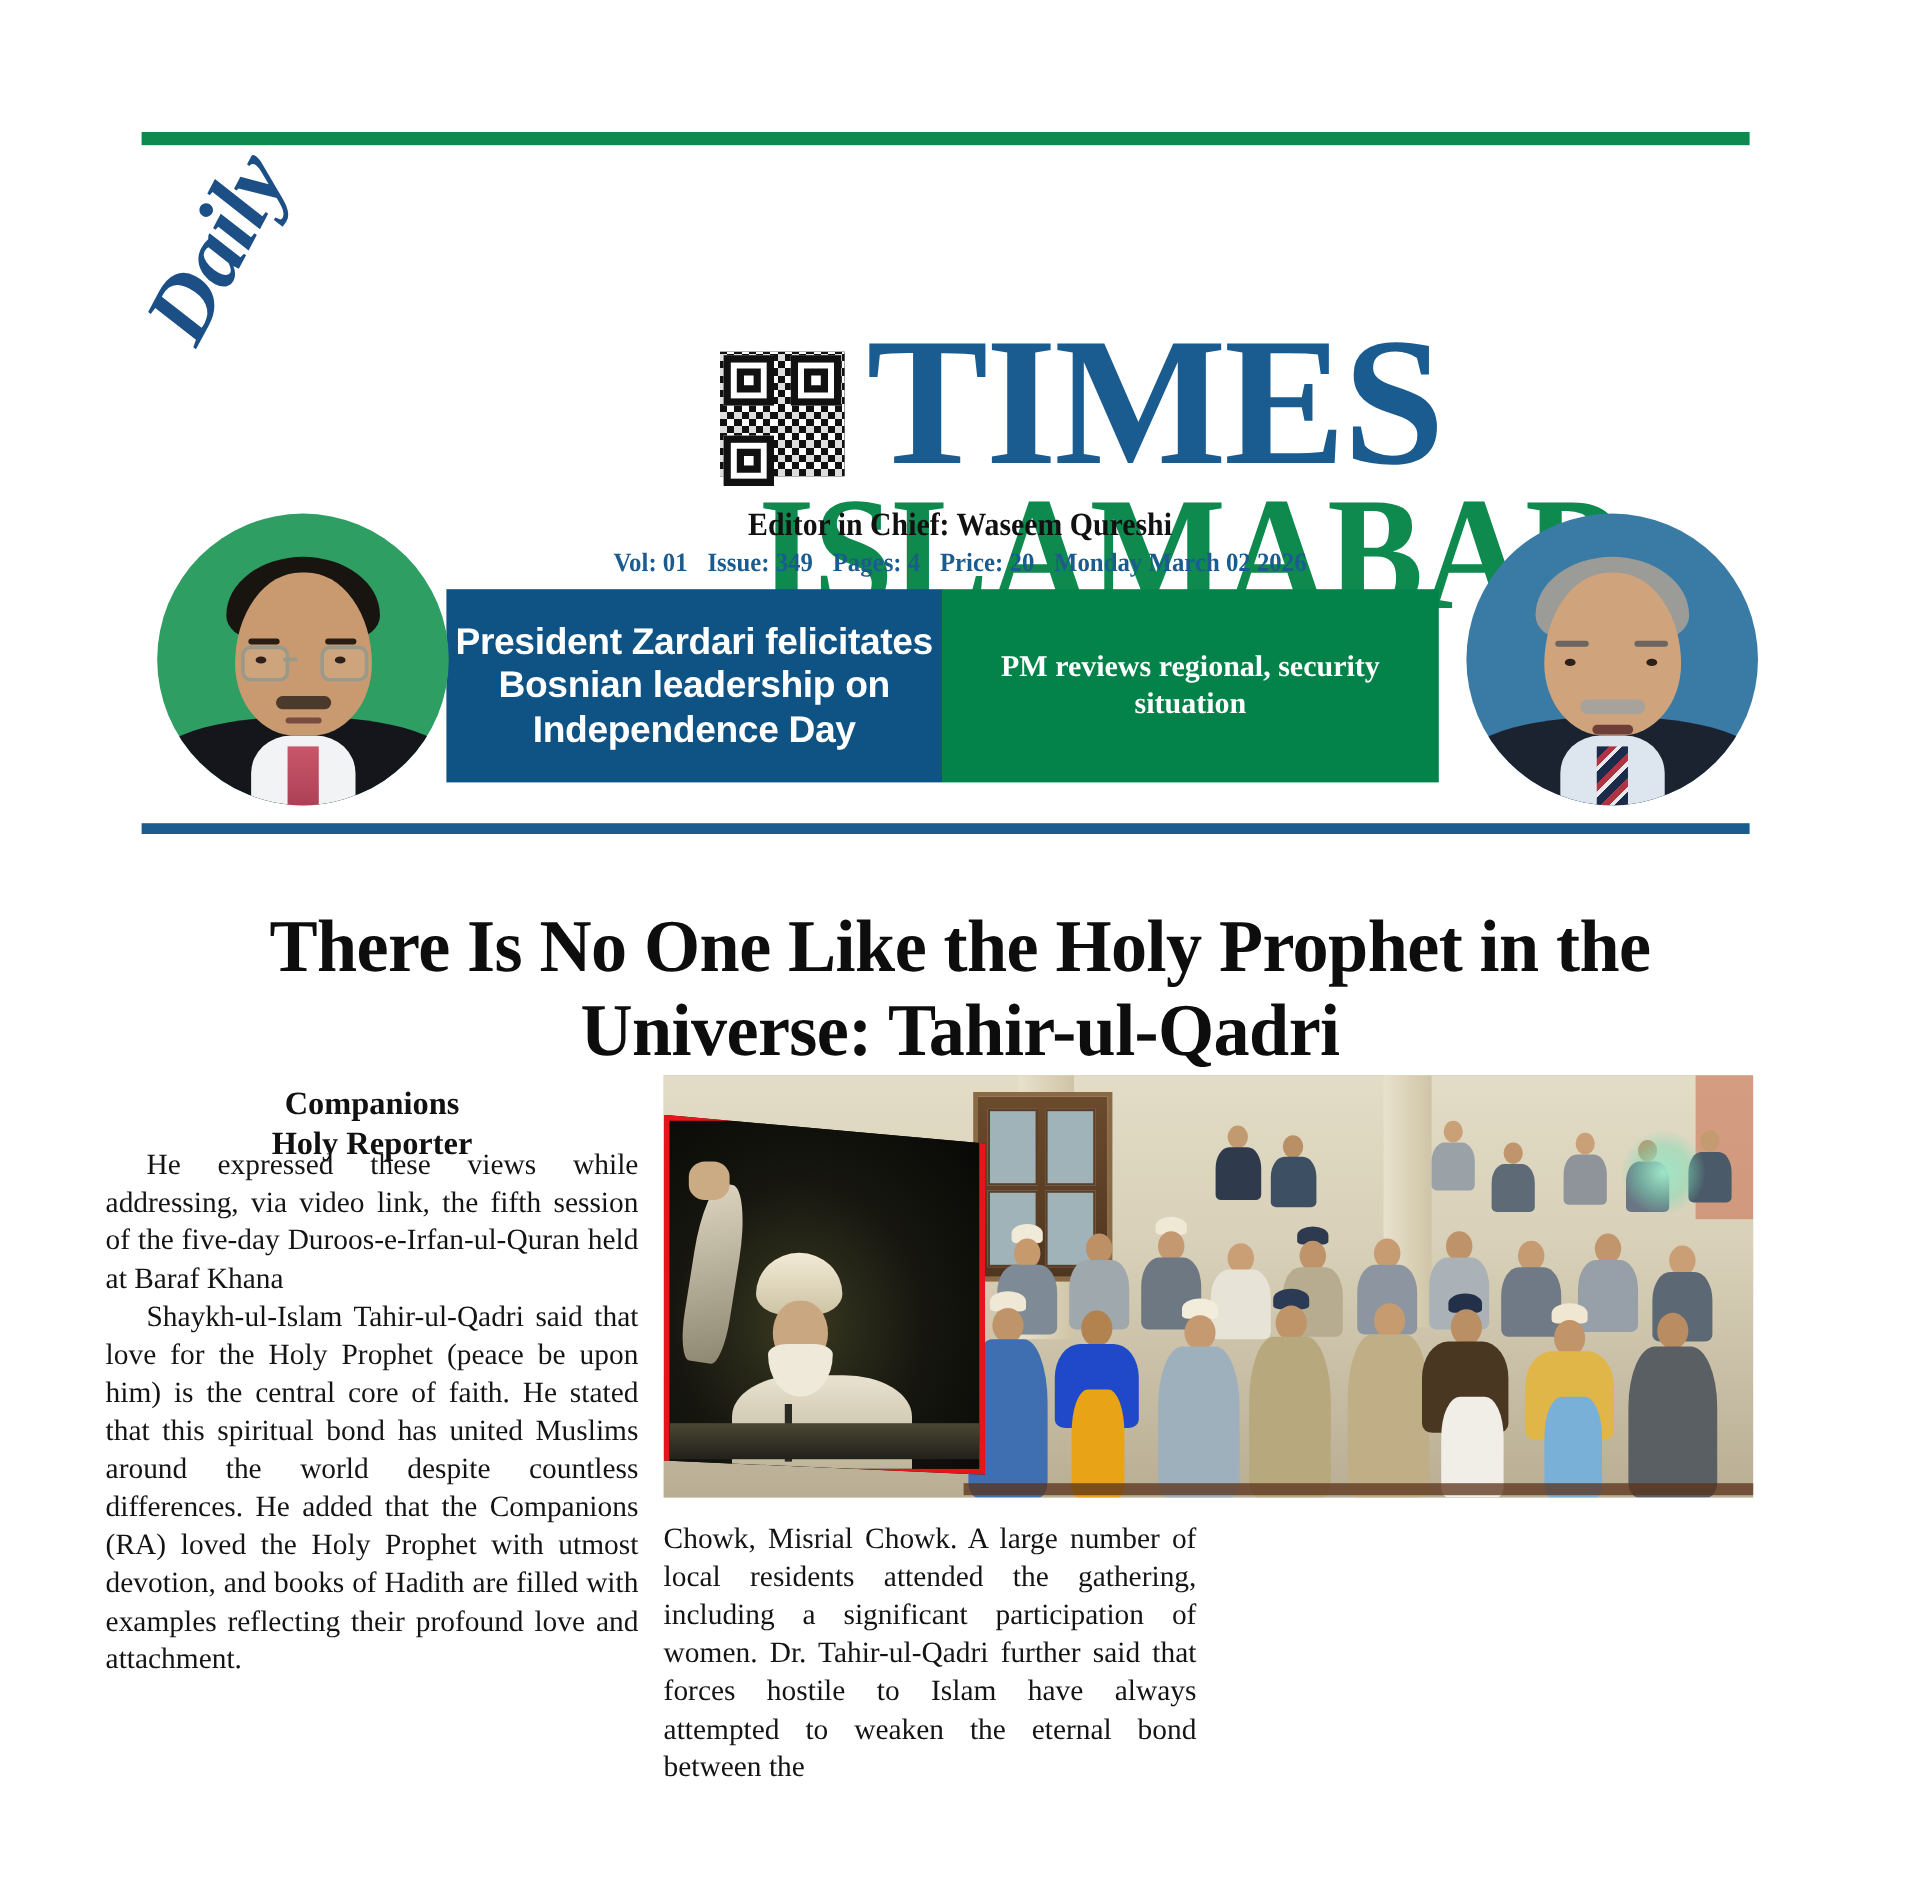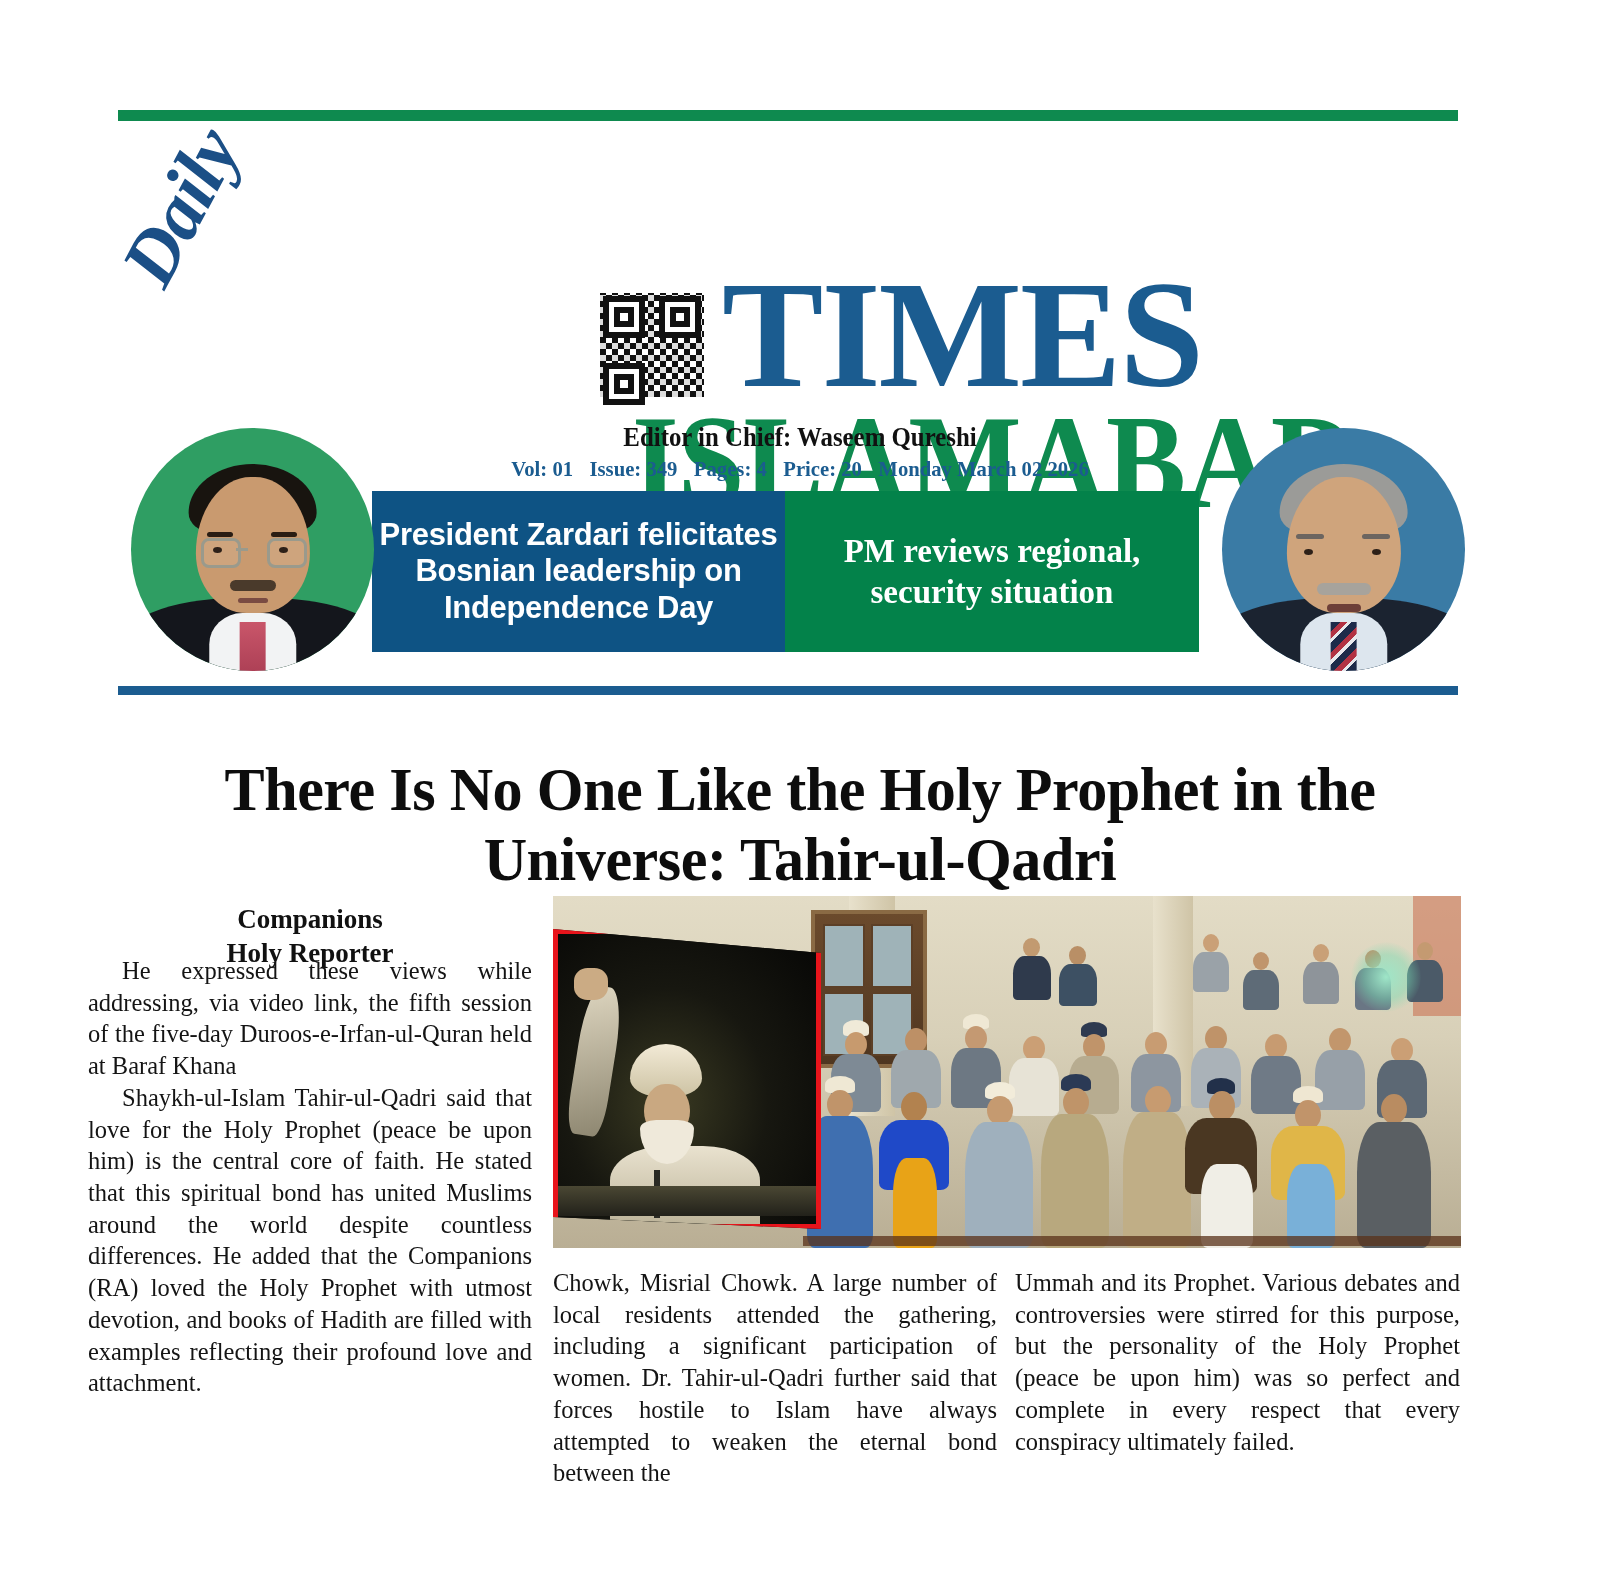--- a/index.html
+++ b/index.html
@@ -100,21 +100,21 @@
     letter-spacing:-0.3px;
   }
   .box-green{
     position:absolute;left:785px;top:0;width:414px;height:161px;
     background:#03824a;
     display:flex;align-items:center;justify-content:center;
     text-align:center;
   }
   .box-green .t{
     font-family:"Liberation Serif", serif;font-weight:bold;
-    font-size:33px;line-height:1.22;color:#ffffff;
+    font-size:25px;line-height:1.22;color:#ffffff;
   }
 
   
   .portrait{
     position:absolute;width:243px;height:243px;border-radius:50%;
     overflow:hidden;
   }
   .portrait.left{left:131px;top:428px;background:#2f9e63;}
   .portrait.right{left:1222px;top:428px;background:#3a7ba5;}
   .face{position:absolute;left:0;top:0;width:100%;height:100%;}
@@ -480,17 +480,14 @@
       <div class="beard"></div>
       <div class="mic"></div>
       <div class="desk"></div>
     </div>
   </div>
 
   <div class="col col2">
     <p style="text-indent:0;">Chowk, Misrial Chowk. A large number of local residents attended the gathering, including a significant participation of women. Dr. Tahir-ul-Qadri further said that forces hostile to Islam have always attempted to weaken the eternal bond between the</p>
   </div>
 
-  <div class="col col3">
-    <p style="text-indent:0;">Ummah and its Prophet. Various debates and controversies were stirred for this purpose, but the personality of the Holy Prophet (peace be upon him) was so perfect and complete in every respect that every conspiracy ultimately failed.</p>
-  </div>
 
 </div>
 
 </body></html>

